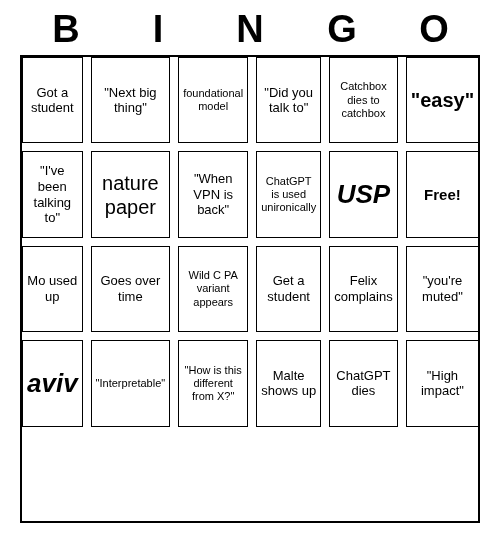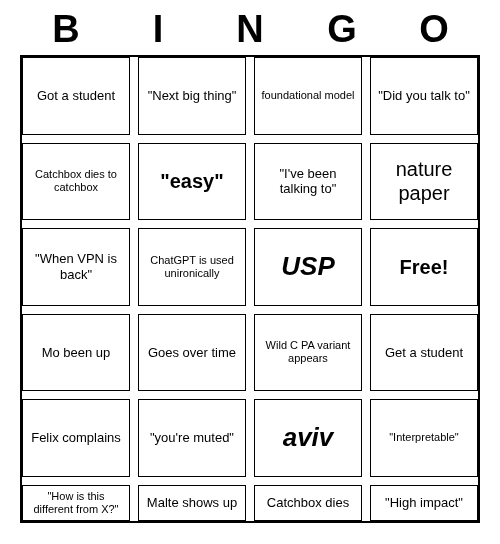--- a/index.html
+++ b/index.html
@@ -20,21 +20,21 @@
     }
     .bingo-letter {
       font-size: 38px;
       font-weight: bold;
       width: 80px;
       text-align: center;
       color: #000;
     }
     #bingo-grid {
       display: grid;
-      grid-template-columns: repeat(4, 1fr);
+      grid-template-columns: repeat(6, 1fr);
       grid-template-rows: repeat(5, 1fr);
       width: 460px;
       height: 468px;
       border: 2px solid #000;
       gap: 8px;
     }
     .bingo-cell {
       border: 1.5px solid #000;
       display: flex;
       align-items: center;
@@ -49,21 +49,21 @@
     .bingo-cell.large-text {
       font-size: 20px;
       font-weight: bold;
     }
     .bingo-cell.xl-text {
       font-size: 26px;
       font-weight: bold;
       font-style: italic;
     }
     .bingo-cell.free {
-      font-size: 20px;
+      font-size: 15px;
       font-weight: bold;
     }
     .bingo-cell.nature {
       font-size: 20px;
       font-weight: normal;
     }
     .bingo-cell.small-text {
       font-size: 11px;
     }
   </style>
@@ -84,25 +84,25 @@
     <div class="bingo-cell small-text">foundational model</div>
     <div class="bingo-cell">"Did you talk to"</div>
     <div class="bingo-cell small-text">Catchbox dies to catchbox</div>
     <div class="bingo-cell large-text">"easy"</div>
     <div class="bingo-cell">"I've been talking to"</div>
     <div class="bingo-cell nature">nature paper</div>
     <div class="bingo-cell">"When VPN is back"</div>
     <div class="bingo-cell small-text">ChatGPT is used unironically</div>
     <div class="bingo-cell xl-text">USP</div>
     <div class="bingo-cell free">Free!</div>
-    <div class="bingo-cell">Mo been up</div>
+    <div class="bingo-cell">Mo used up</div>
     <div class="bingo-cell">Goes over time</div>
     <div class="bingo-cell small-text">Wild C PA variant appears</div>
     <div class="bingo-cell">Get a student</div>
     <div class="bingo-cell">Felix complains</div>
     <div class="bingo-cell">"you're muted"</div>
     <div class="bingo-cell xl-text">aviv</div>
     <div class="bingo-cell small-text">"Interpretable"</div>
     <div class="bingo-cell small-text">"How is this different from X?"</div>
     <div class="bingo-cell">Malte shows up</div>
-    <div class="bingo-cell">Catchbox dies</div>
+    <div class="bingo-cell">ChatGPT dies</div>
     <div class="bingo-cell">"High impact"</div>
   </div>
 
 </body></html>

